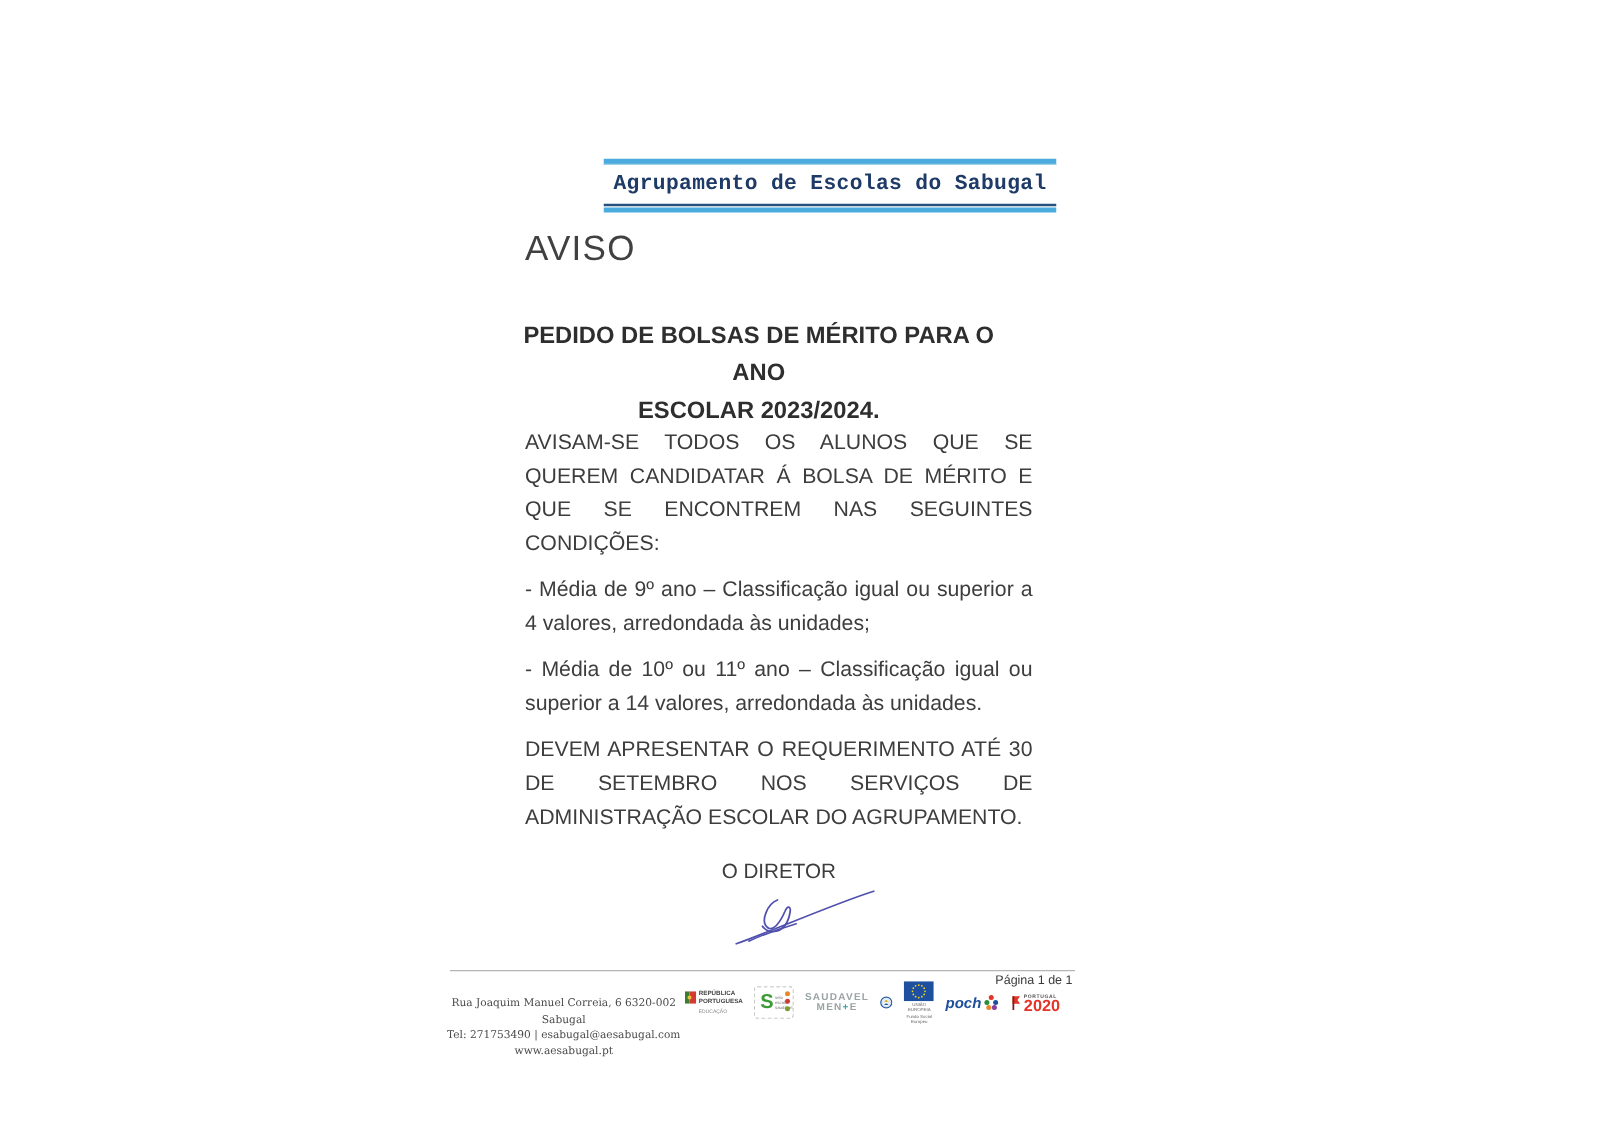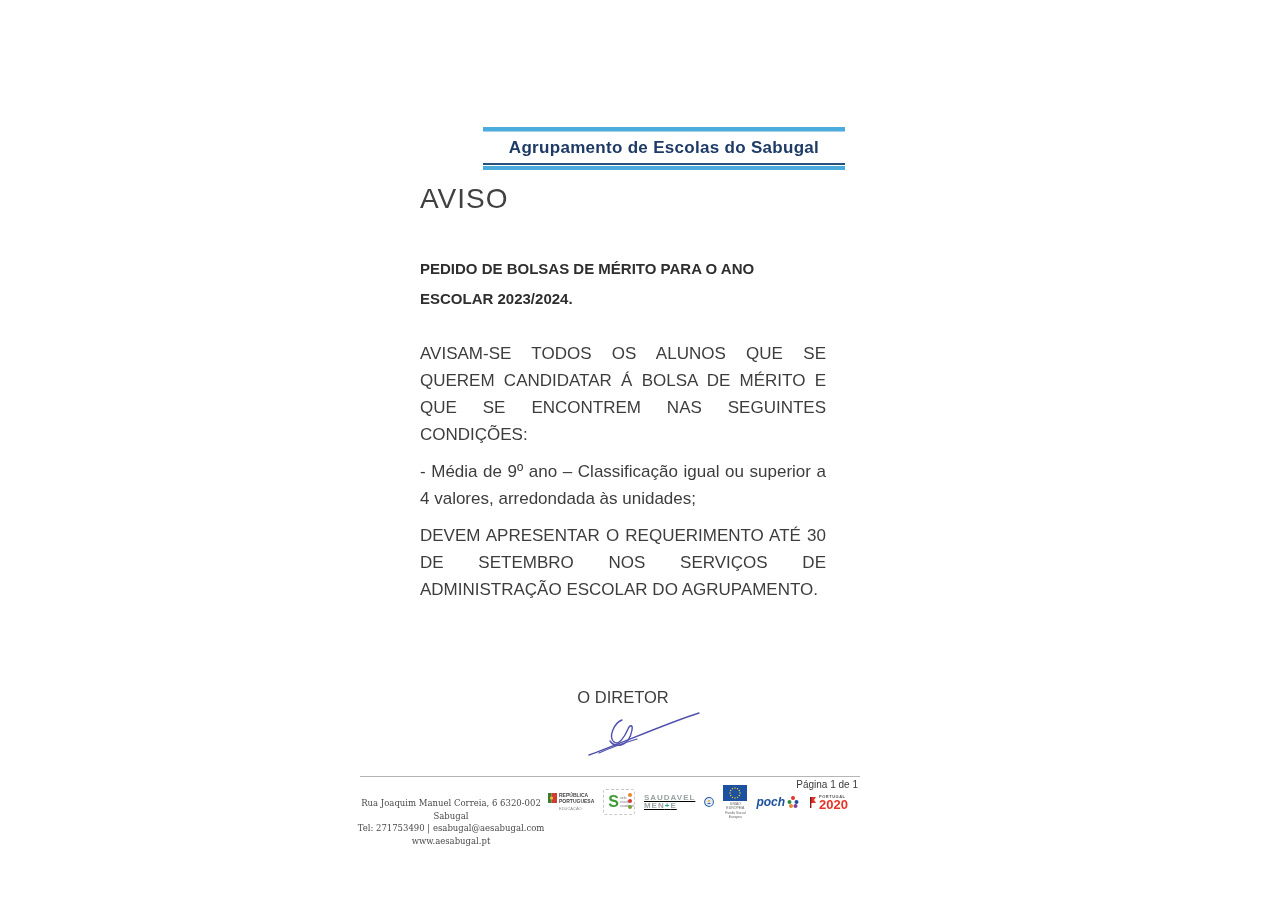--- a/index.html
+++ b/index.html
@@ -18,35 +18,35 @@
     position: absolute; left: 388px; top: 115px; width: 74px; height: 64px;
   }
   .banner {
     position: absolute; left: 483px; top: 127px; width: 362px; height: 44px;
   }
   .banner .bar-top {
     height: 5px; background: #4aabdc; border-bottom: 1px solid #9fd2ea;
   }
   .banner .title {
     height: 31px; display: flex; align-items: center; justify-content: center;
-    font-family: Liberation Sans, sans-serif; font-weight: bold;
+    font-family: Liberation Mono, monospace; font-weight: bold;
     font-size: 17px; color: #1e3a66; letter-spacing: 0.3px;
   }
   .banner .line-navy { height: 2px; background: #24527e; }
   .banner .bar-bottom { height: 4px; background: #4aabdc; margin-top: 1px; }
 
   
   .doc-title {
     position: absolute; left: 420px; top: 183px; width: 406px;
     font-size: 28px; font-weight: 400;
     color: #414141; letter-spacing: 1px;
   }
   .doc-subtitle {
-    position: absolute; left: 420px; top: 254px; width: 406px;
-    text-align: left; font-weight: bold; font-size: 15px;
+    position: absolute; left: 404px; top: 254px; width: 406px;
+    text-align: center; font-weight: bold; font-size: 19px;
     line-height: 30px; color: #2e2e2e;
   }
   .doc-body {
     position: absolute; left: 420px; top: 340px; width: 406px;
     color: #3d3d3d; font-size: 17px; line-height: 27px;
   }
   .doc-body p {
     text-align: justify; text-justify: inter-word; margin-bottom: 10px;
   }
   .director {
@@ -84,21 +84,21 @@
 
   .logo-selo {
     width: 36px; height: 26px; border: 1px dashed #c9c9c9; border-radius: 3px;
     background: #fff; position: relative; display: flex; align-items: center; padding-left: 4px;
   }
   .logo-selo .selo-s { font-size: 16px; font-weight: bold; color: #3d9b35; line-height: 16px; }
   .logo-selo .selo-words { font-size: 3.5px; color: #777; line-height: 4px; margin-left: 1px; width: 14px; }
   .logo-selo .selo-dots { position: absolute; right: 2px; top: 3px; display: flex; flex-direction: column; gap: 2px; }
   .logo-selo .selo-dots i { width: 4px; height: 4px; border-radius: 50%; display: block; }
 
-  .logo-saudavel { text-align: left; line-height: 8px; text-decoration: underline; }
+  .logo-saudavel { text-align: center; line-height: 8px; }
   .logo-saudavel .sm1 { font-size: 8px; color: #9aa4a4; letter-spacing: 1px; font-weight: bold; }
   .logo-saudavel .sm2 { font-size: 8px; color: #9aa4a4; letter-spacing: 1px; font-weight: bold; }
   .logo-saudavel .plus { color: #27a5a0; }
 
   .logo-eu { text-align: center; line-height: 4px; }
   .logo-eu .eu-sub { font-size: 3.5px; color: #666; line-height: 4px; margin-top: 1px; }
 
   .logo-poch { display: flex; align-items: center; gap: 1px; }
   .logo-poch .poch-word { font-size: 12px; font-weight: bold; font-style: italic; color: #1c4f9c; }
 
@@ -123,20 +123,21 @@
   <div class="doc-title">AVISO</div>
 
   <div class="doc-subtitle">
     <div>PEDIDO DE BOLSAS DE MÉRITO PARA O ANO</div>
     <div>ESCOLAR 2023/2024.</div>
   </div>
 
   <div class="doc-body">
     <p>AVISAM-SE TODOS OS ALUNOS QUE SE QUEREM CANDIDATAR Á BOLSA DE MÉRITO E QUE SE ENCONTREM NAS SEGUINTES CONDIÇÕES:</p>
     <p>- Média de 9º ano – Classificação igual ou superior a 4 valores, arredondada às unidades;</p>
+    <p>- Média de 10º ou 11º ano – Classificação igual ou superior a 14 valores, arredondada às unidades.</p>
     <p>DEVEM APRESENTAR O REQUERIMENTO ATÉ 30 DE SETEMBRO NOS SERVIÇOS DE ADMINISTRAÇÃO ESCOLAR DO AGRUPAMENTO.</p>
   </div>
 
   <div class="director">O DIRETOR</div>
   <div class="signature">
     <svg width="118" height="56" viewBox="0 0 118 56">
       <path d="M4 49 C30 40 82 17 114 7" fill="none" stroke="#5050ae" stroke-width="1.4" stroke-linecap="round"></path>
       <path d="M37 14 C29 17 23 31 29 36 C34 40 40 30 43 23 C45 18 48 19 47 24 C46 30 43 37 36 39 C31 40 27 38 25 35" fill="none" stroke="#5050ae" stroke-width="1.4" stroke-linecap="round"></path>
       <path d="M14 47 C25 42 42 36 52 33" fill="none" stroke="#5050ae" stroke-width="1.2" stroke-linecap="round"></path>
     </svg>

